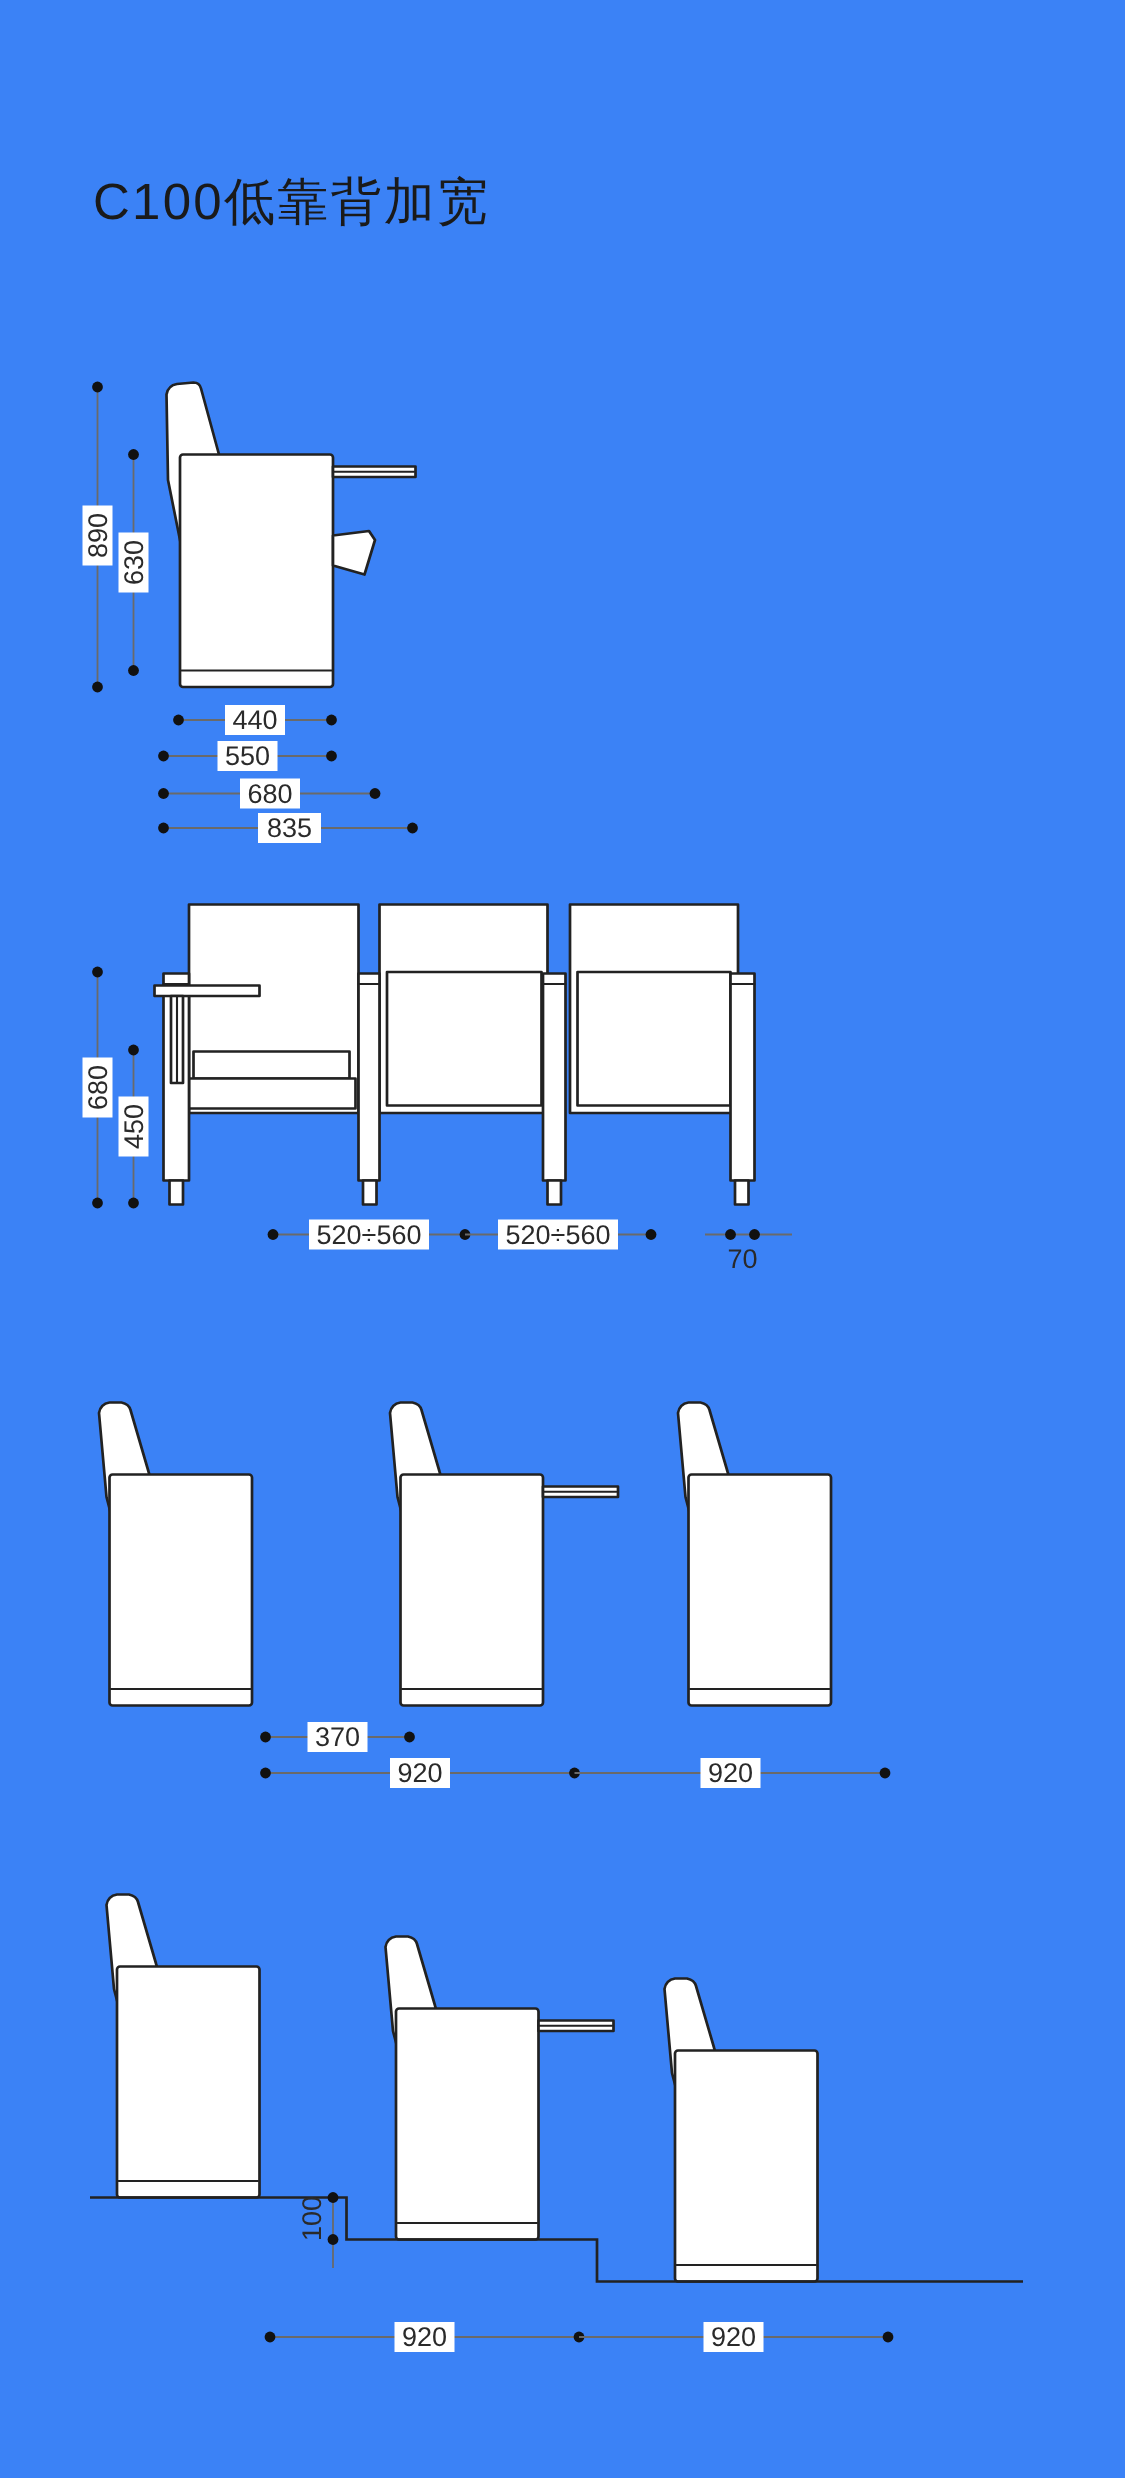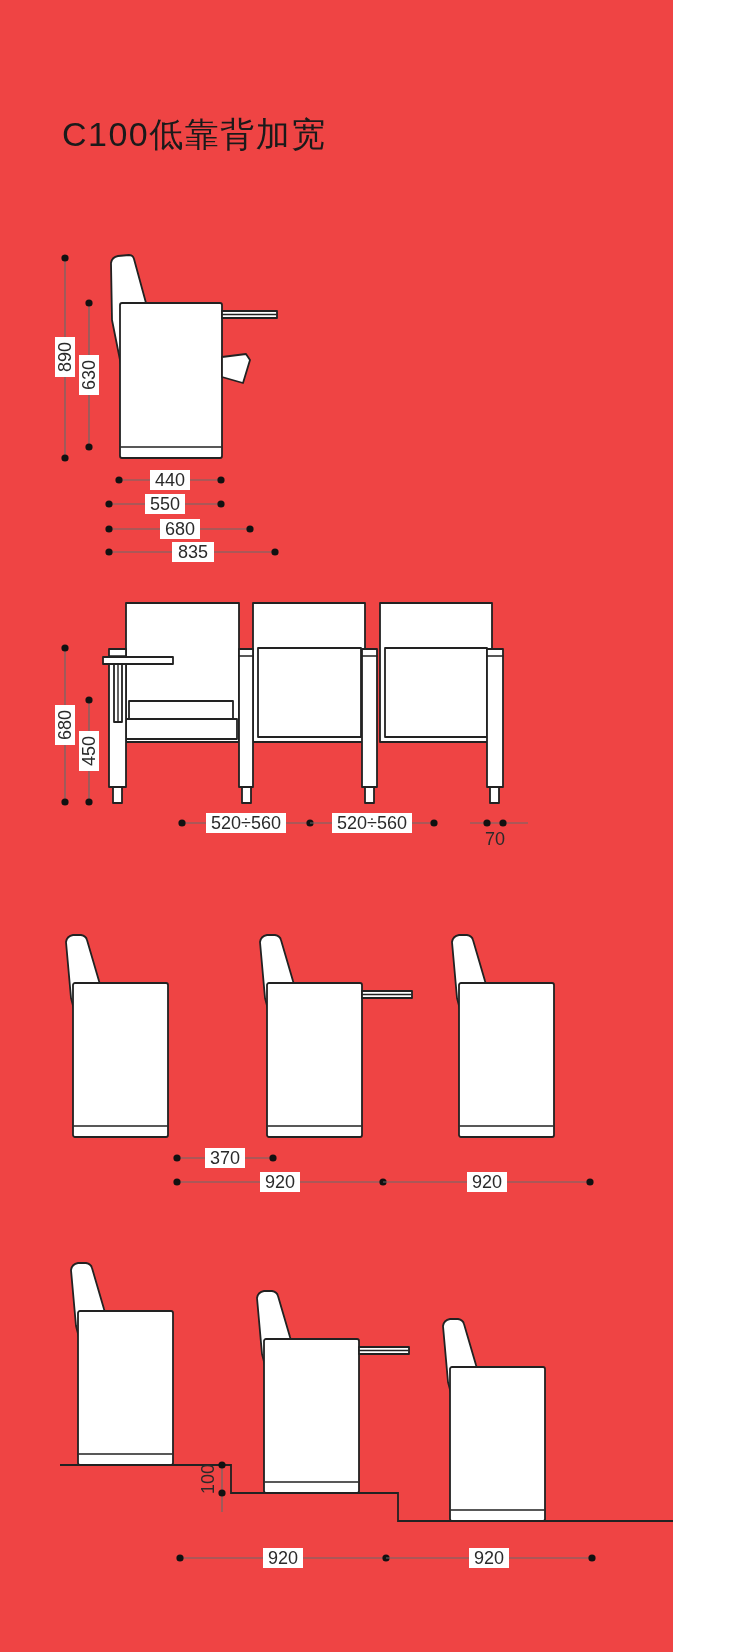--- a/index.html
+++ b/index.html
@@ -1,16 +1,16 @@
 <!DOCTYPE html>
 <html><head>
 <meta charset="utf-8">
 <style>
   html,body{margin:0;padding:0;background:#fff;}
-  .page{width:673px;height:1652px;background:#ef4444;position:relative;overflow:hidden;}
+  .page{width:750px;height:1652px;background:#3b82f6;position:relative;overflow:hidden;}
   svg{display:block;}
   .o{fill:#ffffff;stroke:#222222;stroke-width:1.8;stroke-linejoin:round;stroke-linecap:round;}
   .ln{fill:none;stroke:#222222;stroke-width:1.4;stroke-linecap:round;}
   .floor{fill:none;stroke:#222222;stroke-width:1.8;stroke-linejoin:miter;}
   .dim{stroke:#6a6a6a;stroke-width:1.2;fill:none;}
   .dot{fill:#111111;stroke:none;}
   .gap{fill:#ffffff;stroke:none;}
   .dt{font-family:"Liberation Sans",sans-serif;font-size:18px;fill:#2a2a2a;}
   .title{font-family:"Liberation Sans",sans-serif;font-size:34px;letter-spacing:1.5px;fill:#1a1a1a;font-weight:400;}
 </style>

